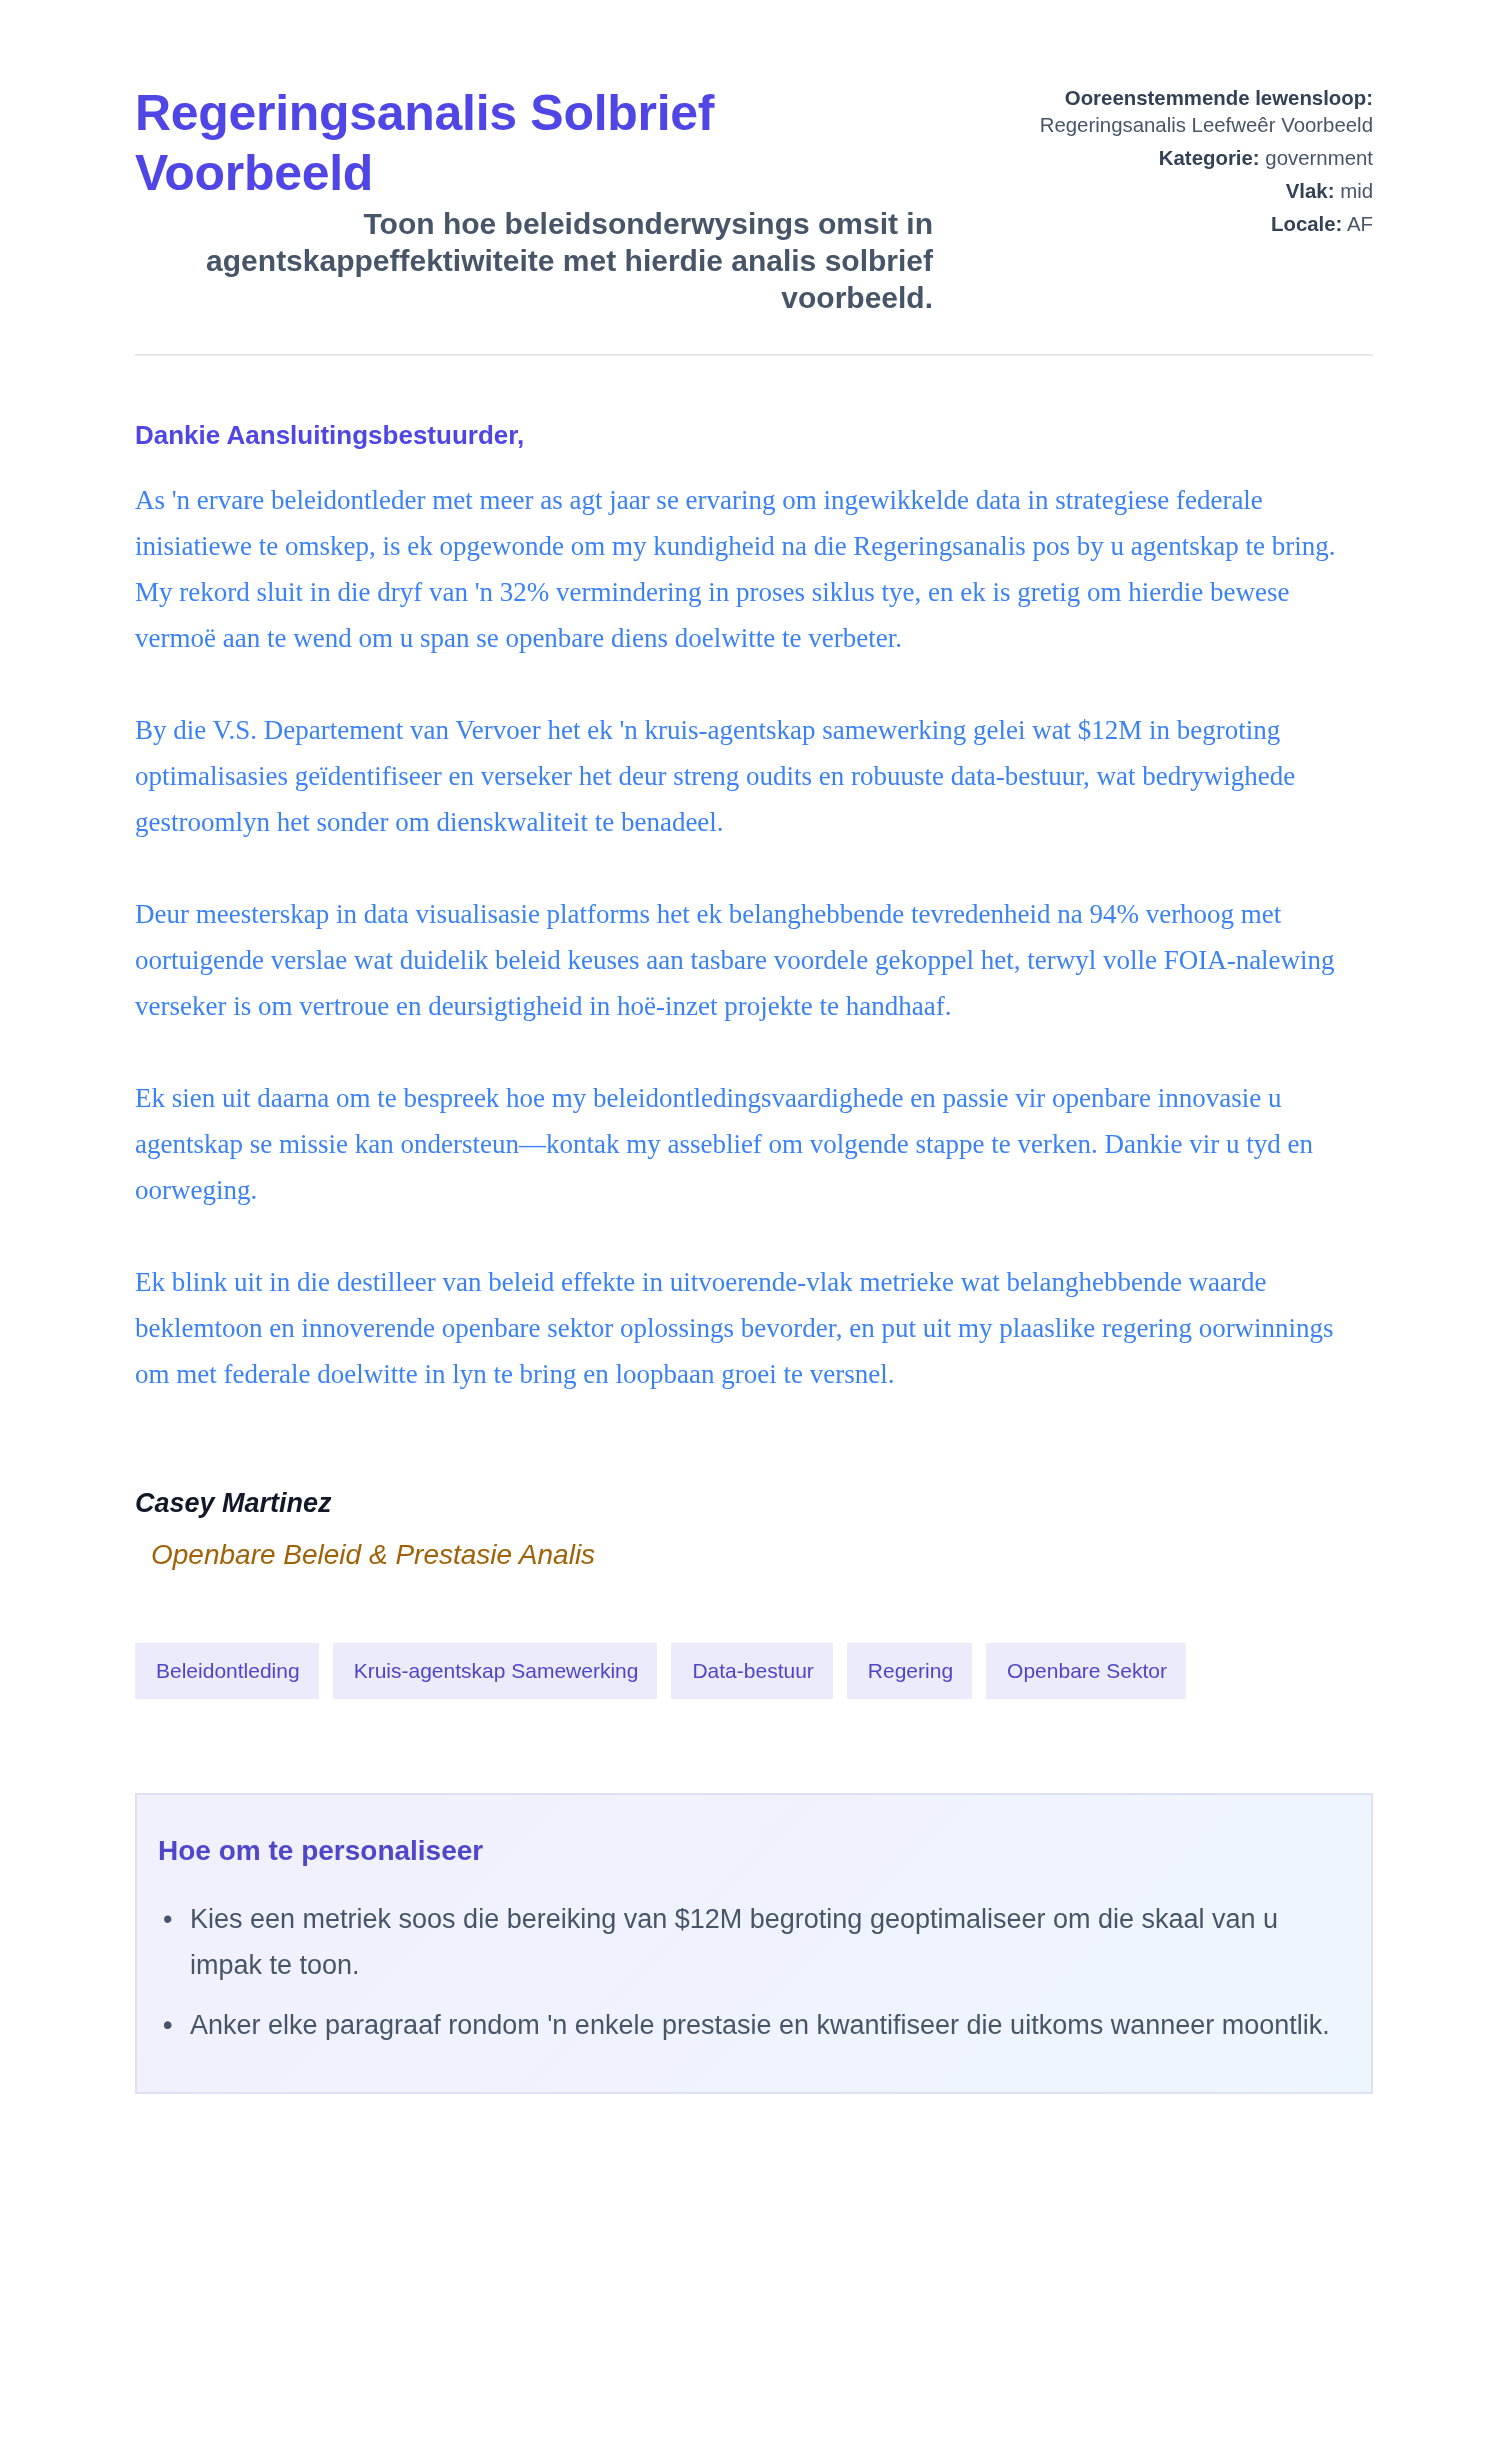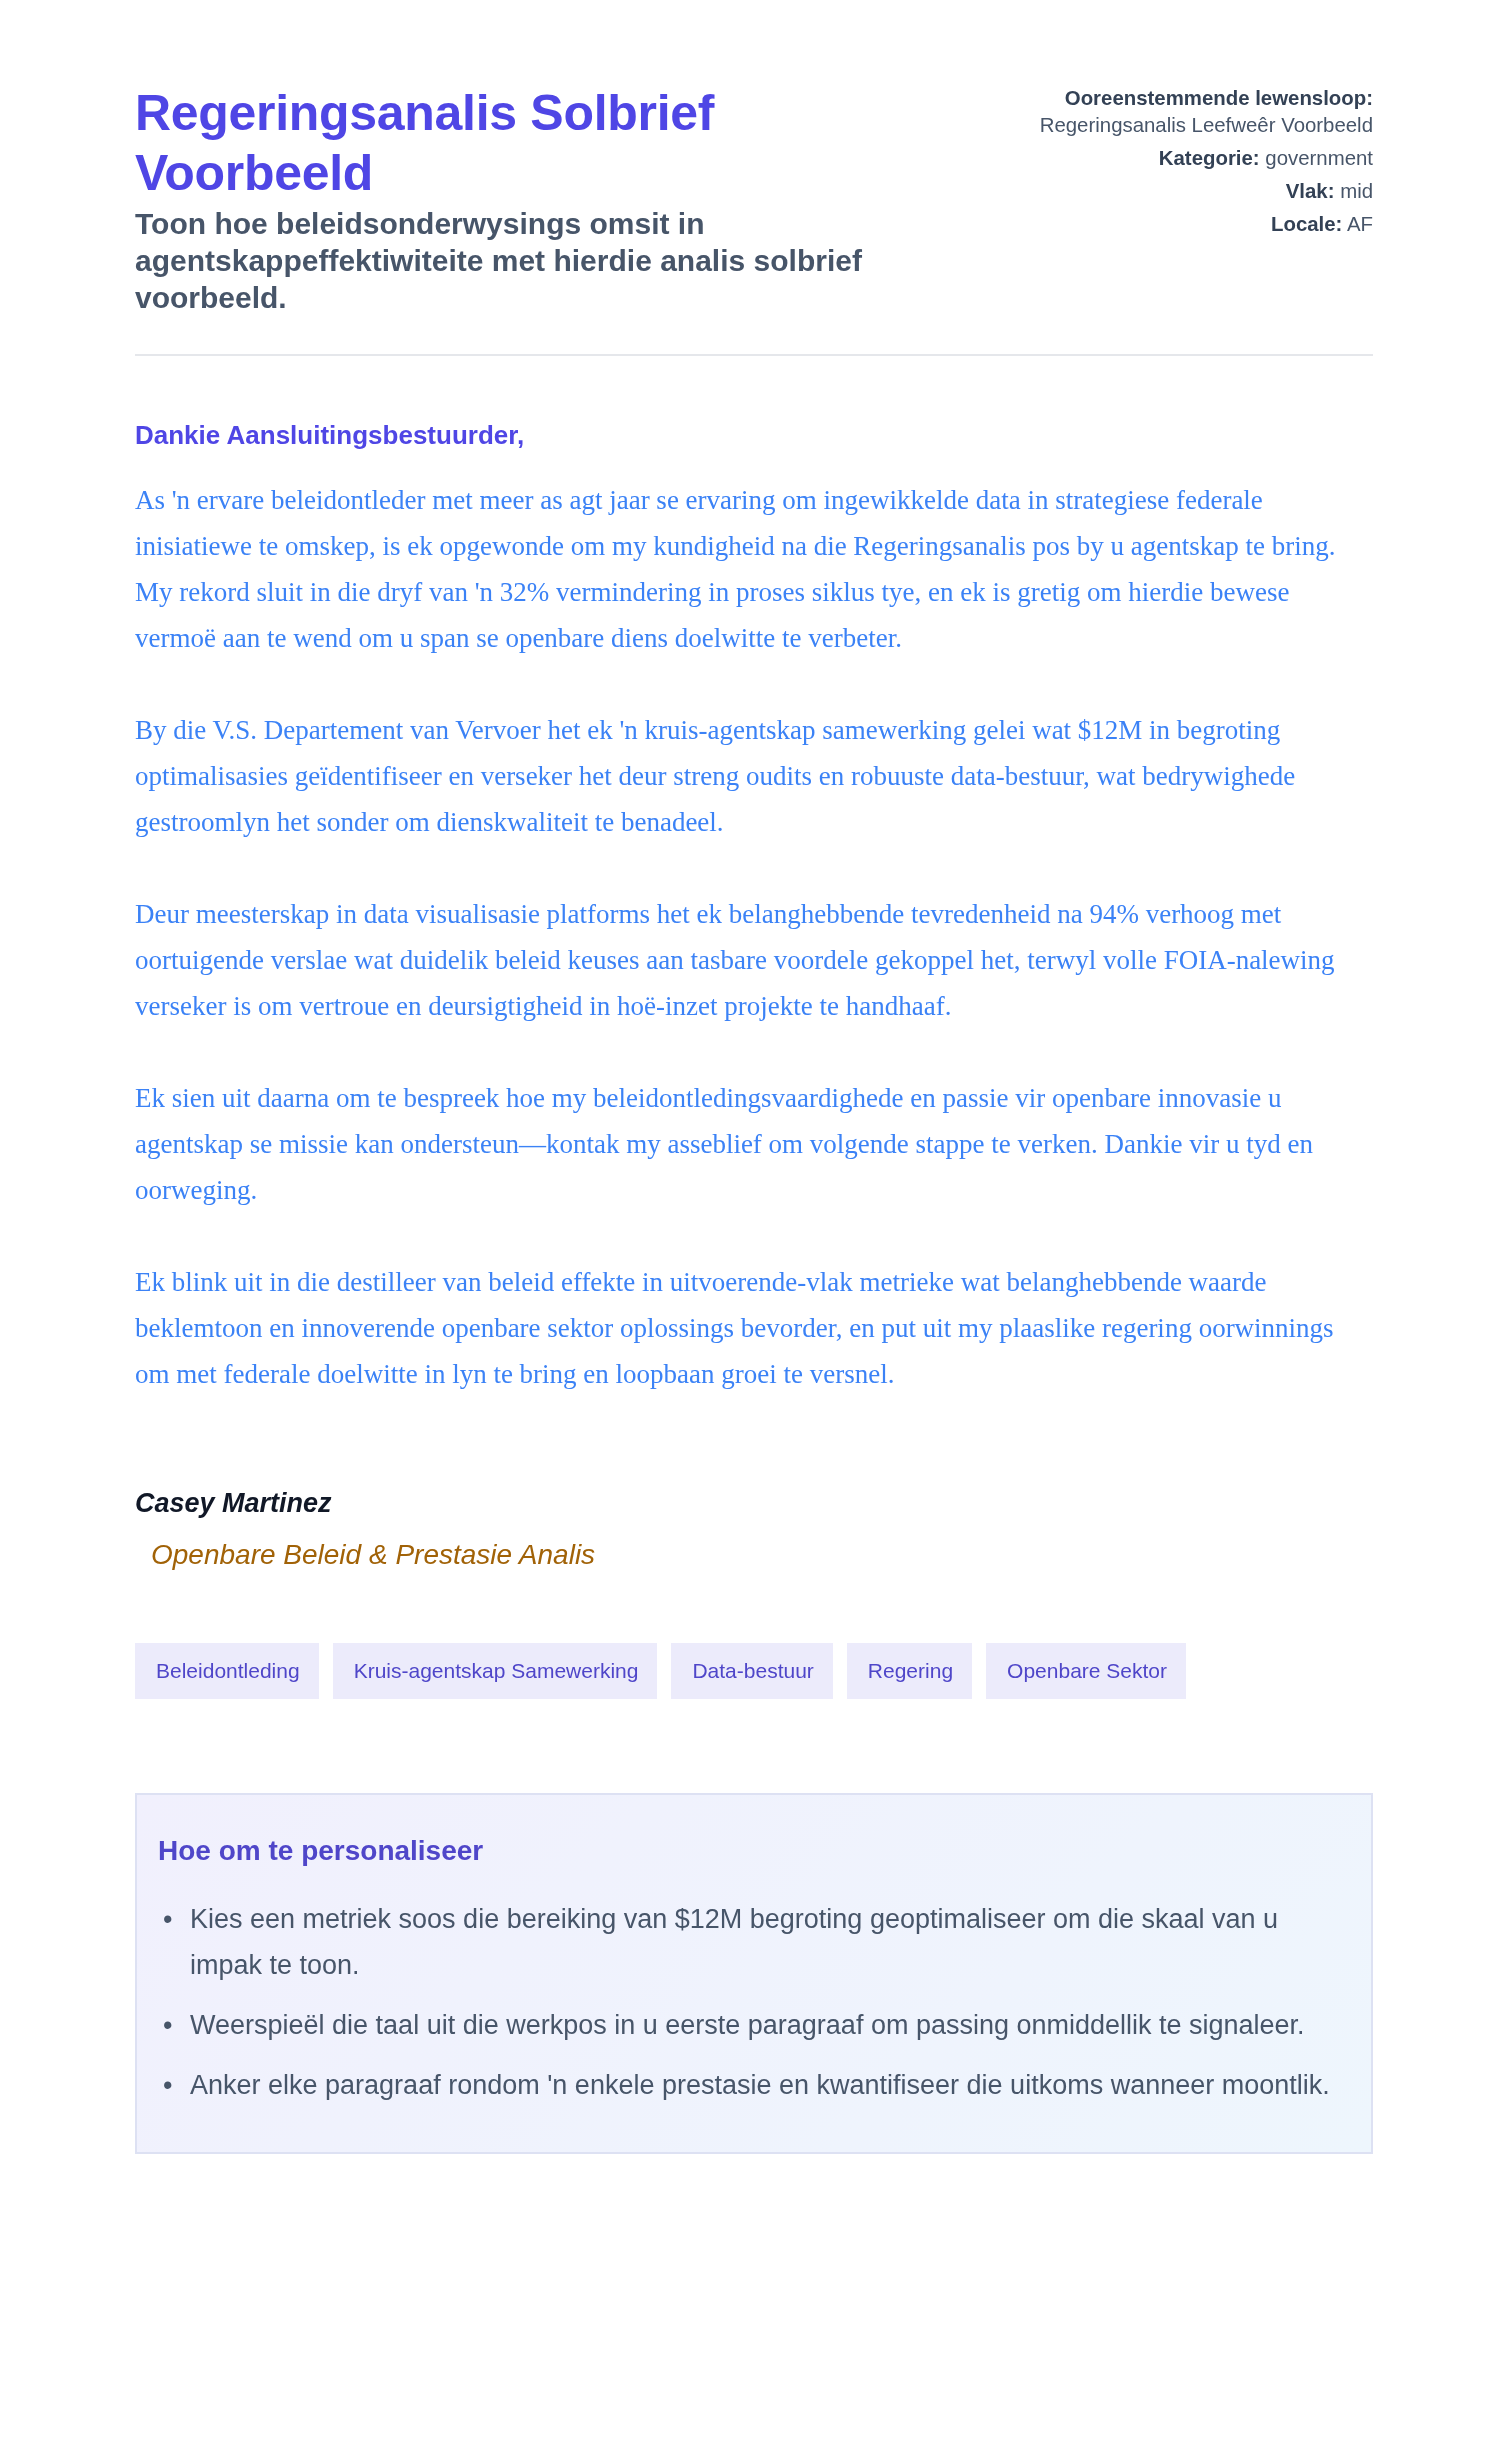--- a/index.html
+++ b/index.html
@@ -32,20 +32,21 @@
     color: #4f46e5;
     letter-spacing: -0.3px;
   }
   .subtitle {
     margin: 1.8px 0 0 0;
     font-size: 30px;
     line-height: 37px;
     font-weight: 700;
     color: #475569;
     width: 798px;
+    text-align: right;
   }
   .meta {
     width: 373px;
     text-align: right;
     font-size: 20.4px;
     line-height: 27.5px;
     color: #475569;
     padding-top: 1.8px;
   }
   .meta-row { margin-bottom: 5.3px; }
@@ -183,21 +184,20 @@
 
   <aside class="callout">
     <h2 class="callout-title">Hoe om te personaliseer</h2>
     <ul>
       <li>
         <span class="bullet">•</span>
         <span>Kies een metriek soos die bereiking van $12M begroting geoptimaliseer om die skaal van u impak te toon.</span>
       </li>
       <li>
         <span class="bullet">•</span>
-        <span>Weerspieël die taal uit die werkpos in u eerste paragraaf om passing onmiddellik te signaleer.</span>
       </li>
       <li>
         <span class="bullet">•</span>
         <span>Anker elke paragraaf rondom 'n enkele prestasie en kwantifiseer die uitkoms wanneer moontlik.</span>
       </li>
     </ul>
   </aside>
 
 </div>
 

